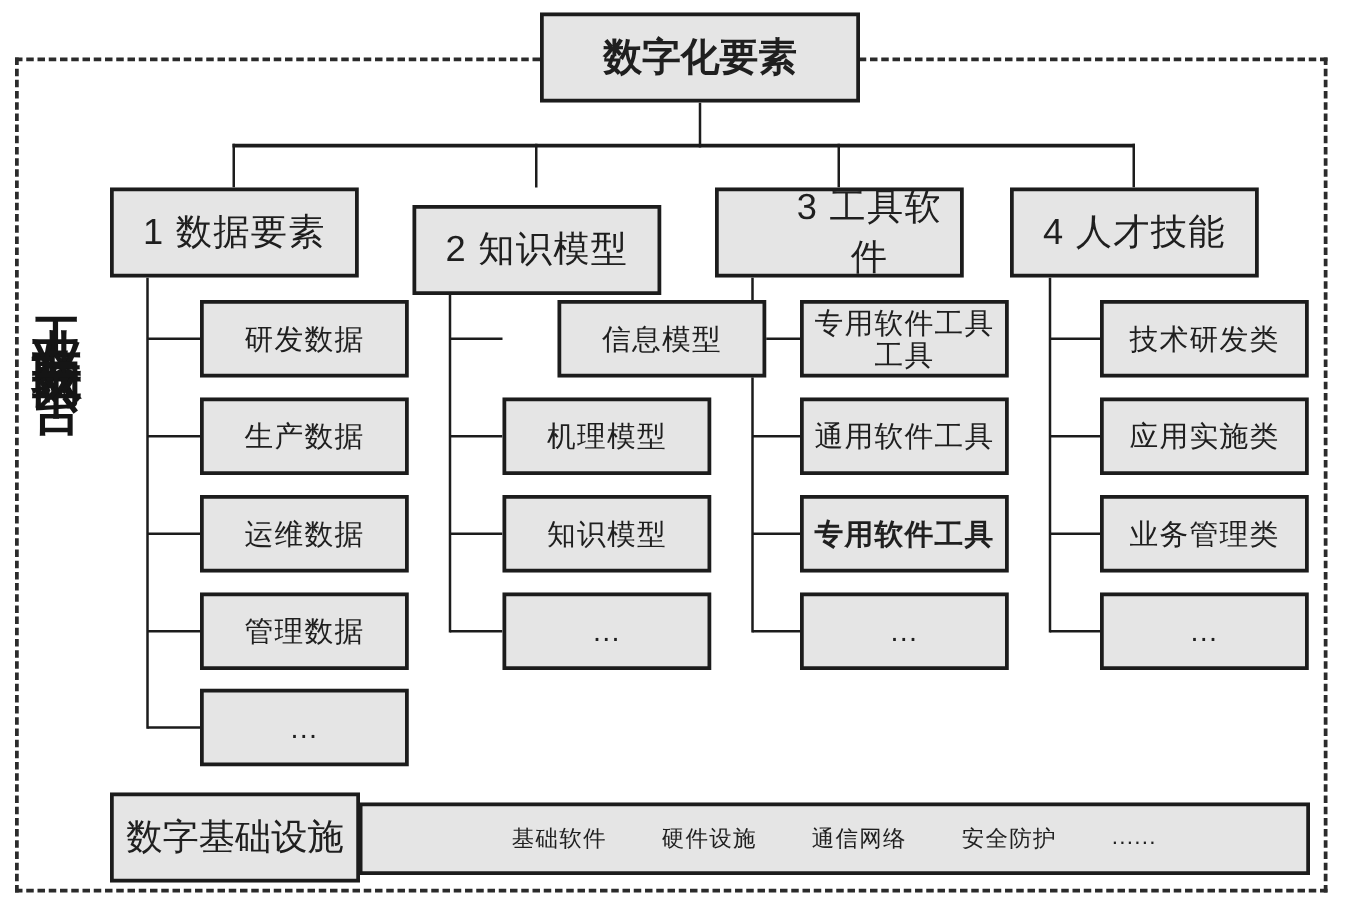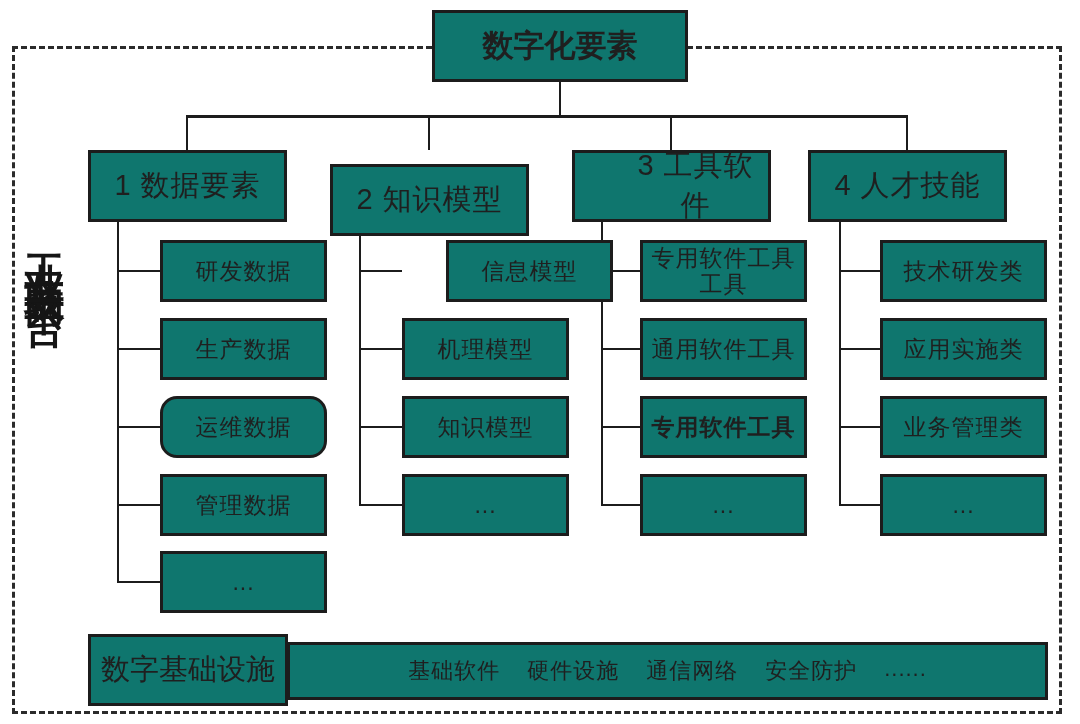--- a/index.html
+++ b/index.html
@@ -1,28 +1,28 @@
 <!DOCTYPE html>
 <html><head>
 <meta charset="utf-8">
 <style>
   html,body{margin:0;padding:0;background:#fff;}
   .canvas{position:relative;width:1080px;height:724px;background:#ffffff;overflow:hidden;
           font-family:"Liberation Sans",sans-serif;color:#1f1f1f;}
   .frame{position:absolute;left:12px;top:46px;width:1044px;height:662px;
          border:3px dashed #2b2b2b;z-index:0;background:transparent;}
   .line{position:absolute;background:#1c1c1c;z-index:1;}
-  .box{position:absolute;background:#0f766e;border:3px solid #1c1c1c;box-sizing:border-box;
+  .box{position:absolute;background:#e5e5e5;border:3px solid #1c1c1c;box-sizing:border-box;
        display:flex;align-items:center;justify-content:center;text-align:center;z-index:2;}
   .root-box{left:432px;top:10px;width:256px;height:72px;font-size:31px;font-weight:600;z-index:3;}
   .header-box{font-size:29px;font-weight:500;letter-spacing:1px;}
   .child-box{font-size:23px;font-weight:400;line-height:1.15;white-space:pre-line;letter-spacing:1px;}
   .infra-label-box{left:88px;top:634px;width:200px;height:72px;font-size:29px;font-weight:400;z-index:4;}
   .infra-items-box{left:287px;top:642px;width:761px;height:58px;z-index:3;}
-  .infra-items{display:flex;gap:27px;font-size:22px;font-weight:500;letter-spacing:1px;}
+  .infra-items{display:flex;gap:44px;font-size:18px;font-weight:500;letter-spacing:1px;}
   .platform-label{position:absolute;left:24px;top:222px;writing-mode:vertical-rl;text-orientation:upright;
                   font-size:40px;font-weight:700;letter-spacing:9px;line-height:1.05;color:#151515;z-index:2;}
 </style>
 </head>
 <body>
 
 <div class="canvas">
   <div class="frame"></div>
 
   <div class="platform-label">工业互联网平台</div>
@@ -35,21 +35,21 @@
       <div class="line" style="left: 558.75px; top: 82px; width: 2.5px; height: 35.5px;"></div>
       <div class="line" style="left: 185.75px; top: 115px; width: 722.5px; height: 2.5px;"></div>
       <div class="line" style="left: 185.75px; top: 115px; width: 2.5px; height: 35px;"></div>
       <div class="box header-box" style="left: 88px; top: 150px; width: 199px; height: 72px;">1 数据要素</div>
       <div class="line" style="left: 116.75px; top: 222px; width: 2.5px; height: 361.25px;"></div>
       <div class="line" style="left: 118px; top: 269.75px; width: 42px; height: 2.5px;"></div>
       <div class="box child-box" style="left: 160px; top: 240px; width: 167px; height: 62px;">研发数据</div>
       <div class="line" style="left: 118px; top: 347.75px; width: 42px; height: 2.5px;"></div>
       <div class="box child-box" style="left: 160px; top: 318px; width: 167px; height: 62px;">生产数据</div>
       <div class="line" style="left: 118px; top: 425.75px; width: 42px; height: 2.5px;"></div>
-      <div class="box child-box" style="left: 160px; top: 396px; width: 167px; height: 62px; border-radius: 17px;">运维数据</div>
+      <div class="box child-box" style="left: 160px; top: 396px; width: 167px; height: 62px;">运维数据</div>
       <div class="line" style="left: 118px; top: 503.75px; width: 42px; height: 2.5px;"></div>
       <div class="box child-box" style="left: 160px; top: 474px; width: 167px; height: 62px;">管理数据</div>
       <div class="line" style="left: 118px; top: 580.75px; width: 42px; height: 2.5px;"></div>
       <div class="box child-box" style="left: 160px; top: 551px; width: 167px; height: 62px;">...</div>
       <div class="line" style="left: 427.75px; top: 115px; width: 2.5px; height: 35px;"></div>
       <div class="box header-box" style="left: 330px; top: 164px; width: 199px; height: 72px;">2 知识模型</div>
       <div class="line" style="left: 358.75px; top: 222px; width: 2.5px; height: 284.25px;"></div>
       <div class="line" style="left: 360px; top: 269.75px; width: 42px; height: 2.5px;"></div>
       <div class="box child-box" style="left: 402px; top: 240px; width: 167px; height: 62px; margin-left: 44px;">信息模型</div>
       <div class="line" style="left: 360px; top: 347.75px; width: 42px; height: 2.5px;"></div>

